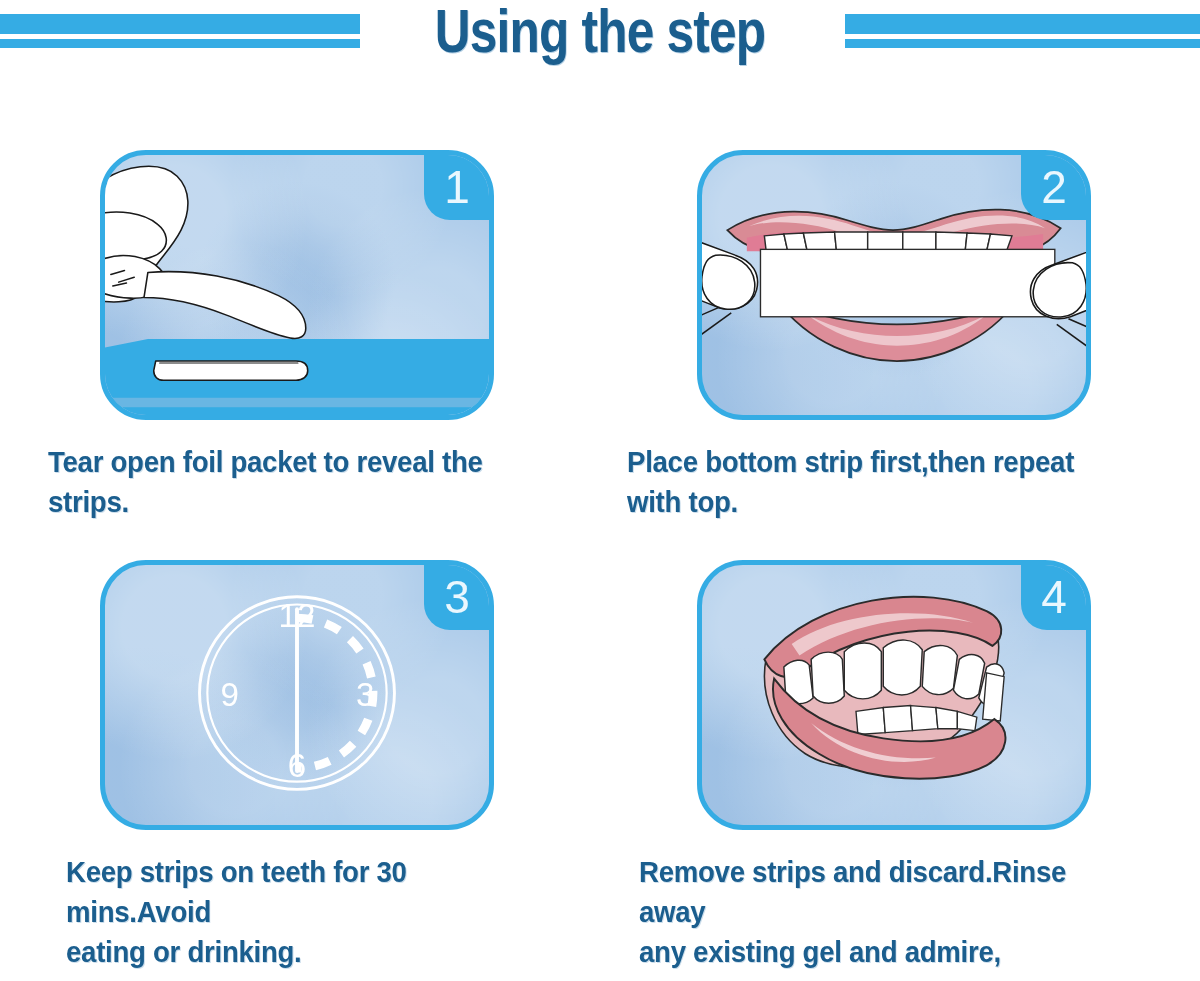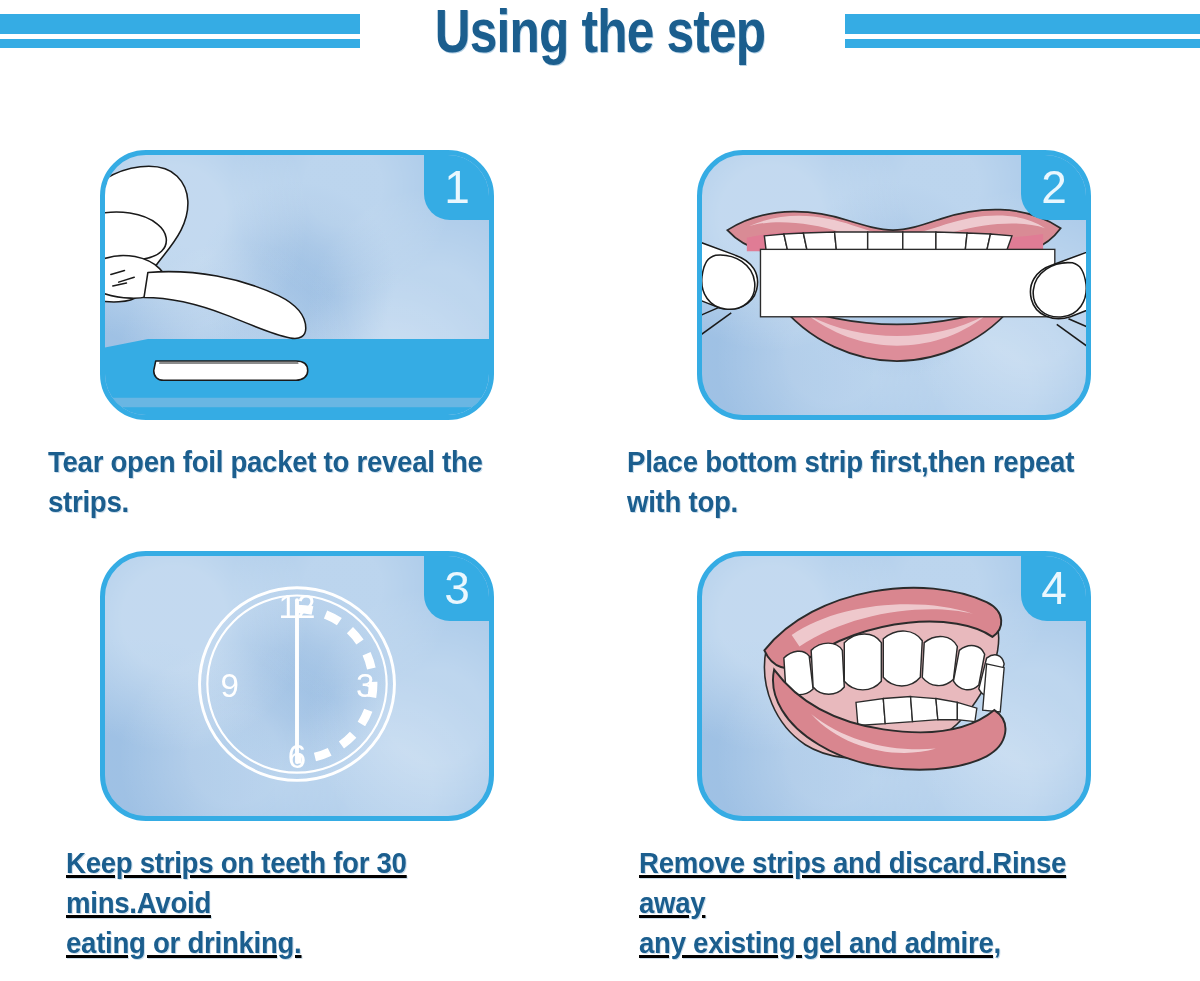--- a/index.html
+++ b/index.html
@@ -32,21 +32,21 @@
     text-shadow:1px 1px 0 rgba(120,170,205,.55);
     white-space:nowrap;
   }
 
   
   #steps{position:absolute;left:0;top:150px;width:1200px;height:831px;}
   .step{position:absolute;width:500px;}
   .step.c0{left:78px;}
   .step.c1{left:675px;}
   .step.r0{top:0px;}
-  .step.r1{top:401px;text-decoration:underline;}
+  .step.r1{top:410px;}
 
   .panel{
     position:relative;
     width:394px;height:270px;
     margin-left:22px;
     border:5px solid #35ace4;
     border-radius:46px;
     background:#a9c9e9;
     box-sizing:border-box;
     overflow:hidden;

